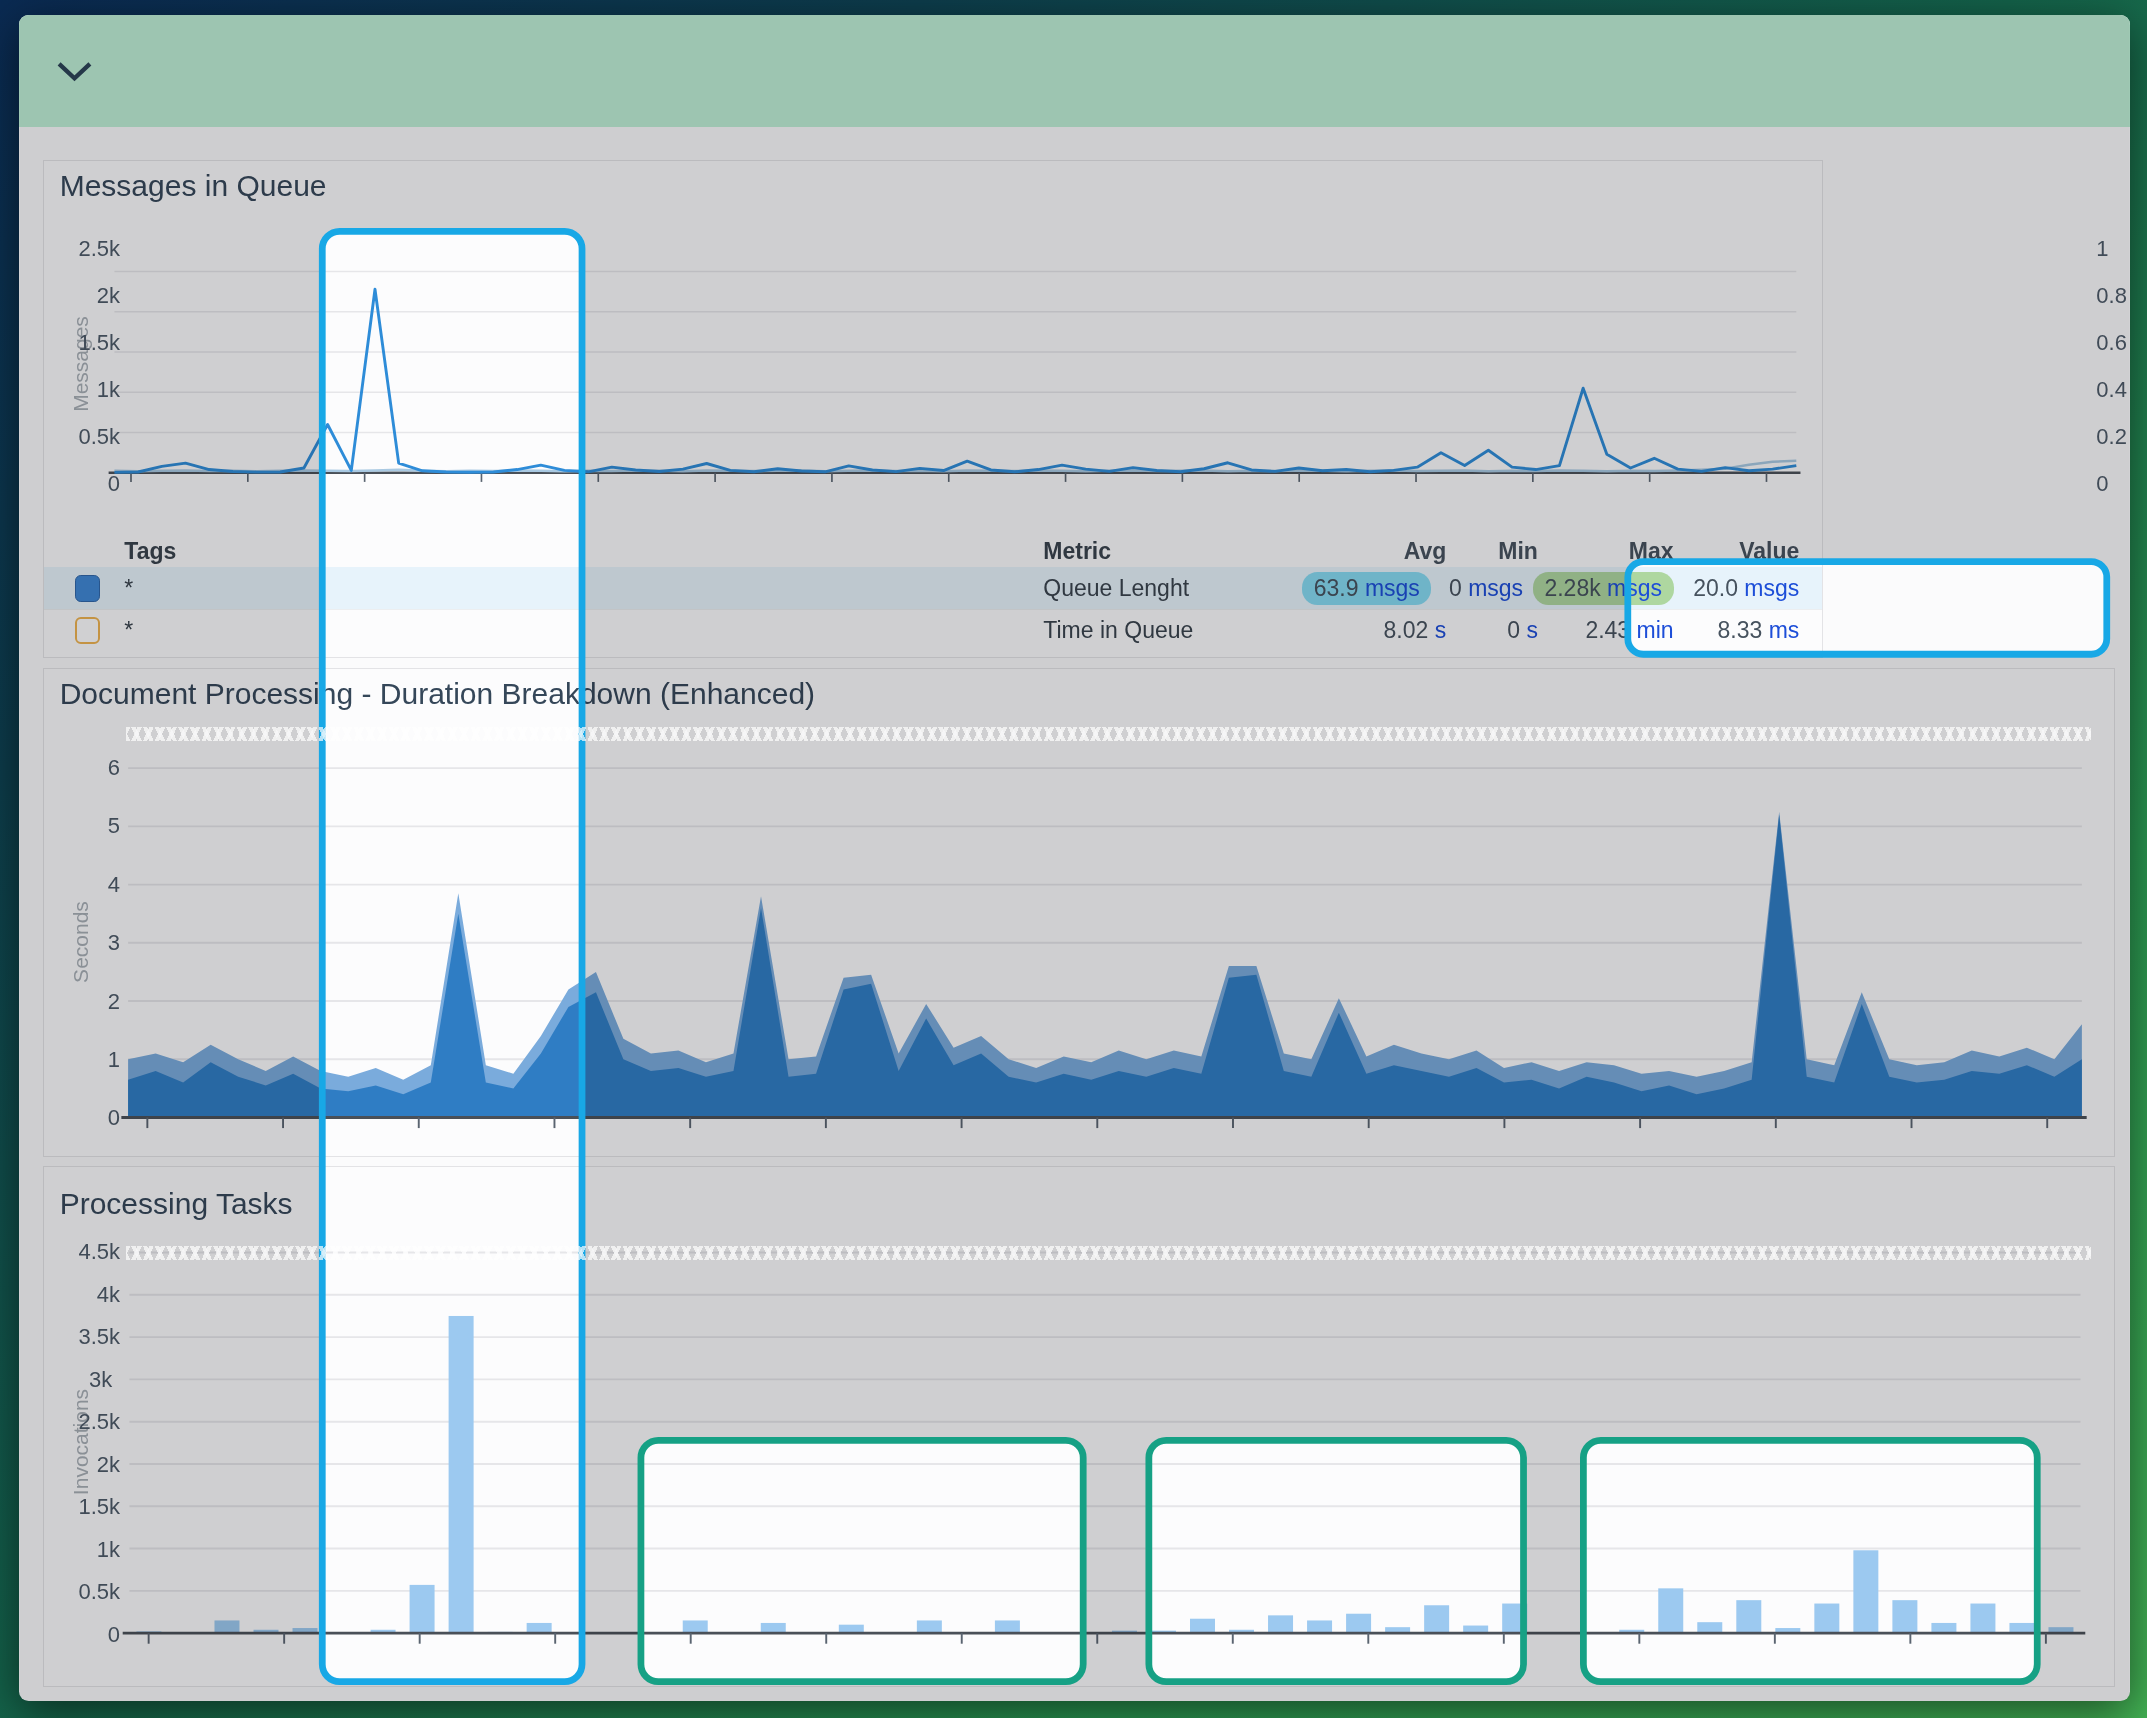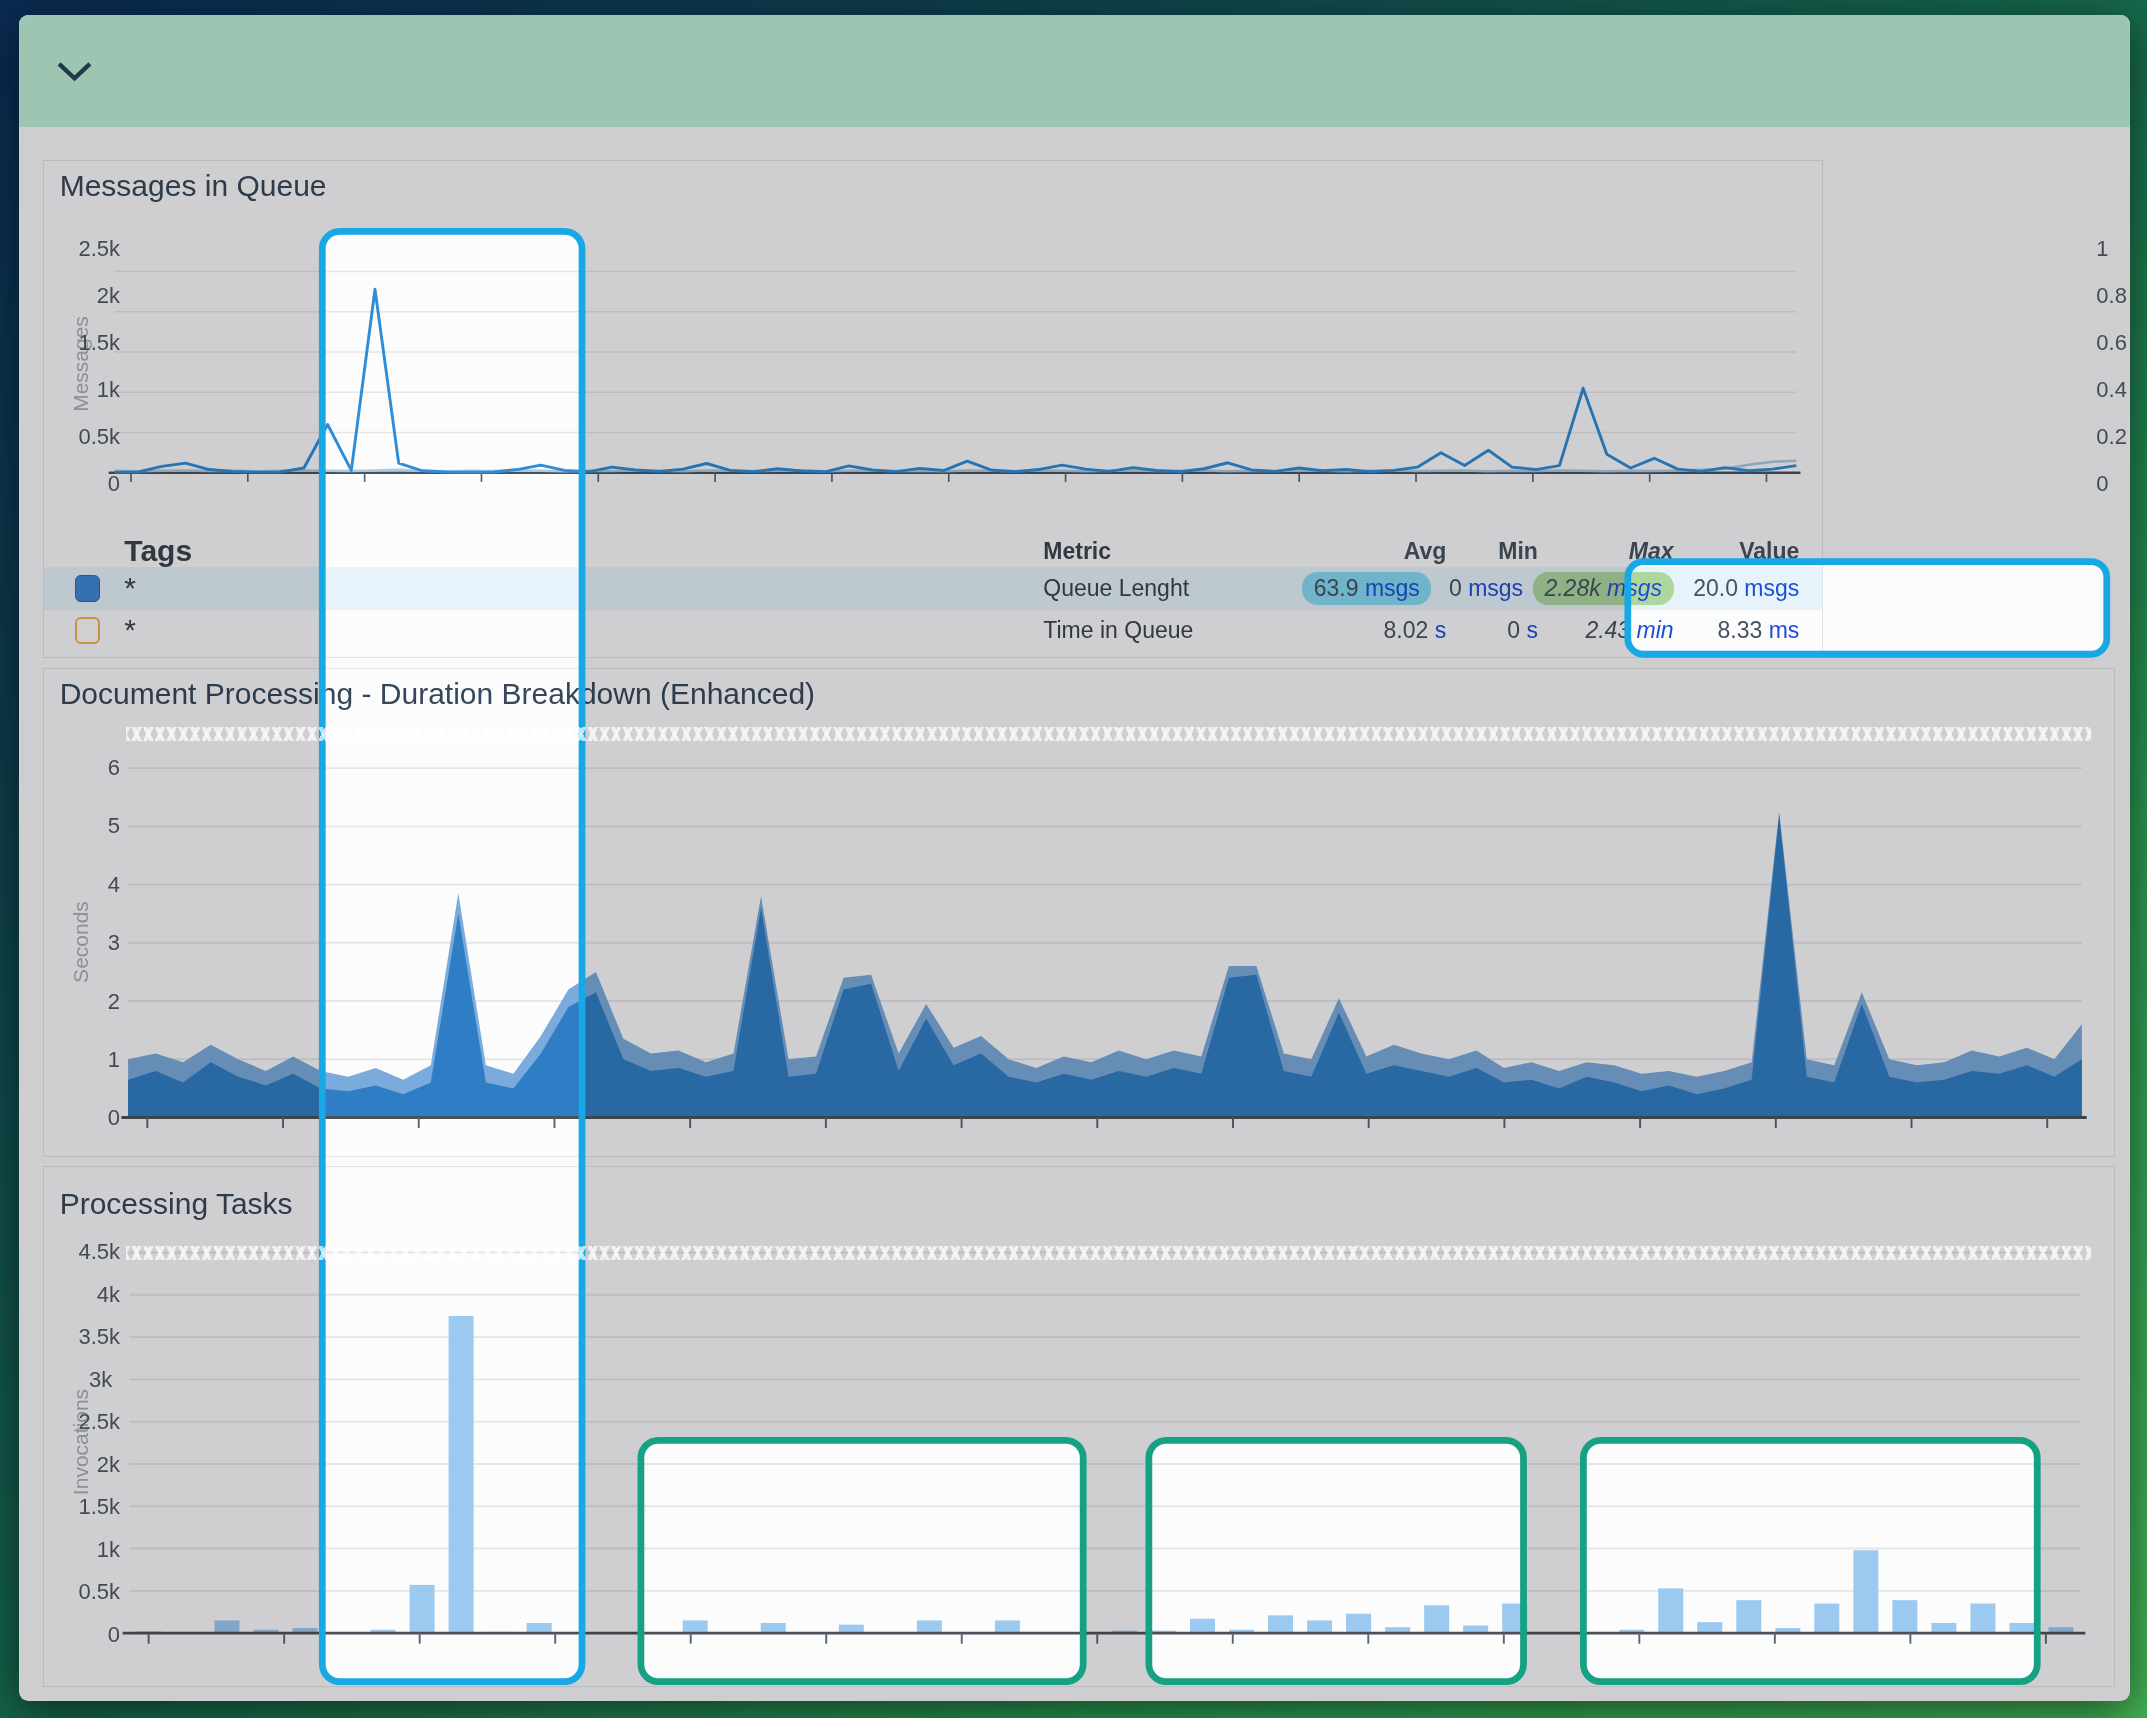--- a/index.html
+++ b/index.html
@@ -28,26 +28,26 @@
   #p3 .chevband{left:82px;right:23px;top:79px;}
   
   .trow{position:absolute;left:0;right:0;display:flex;align-items:center;box-sizing:border-box;}
   .thead{top:373px;height:34px;font-weight:700;color:#31404e;font-size:23px;}
   .r1{top:406px;height:42px;background:var(--rowsel,#e7f3fb);cursor:pointer;}
   .r2{top:448px;height:41px;border-top:1px solid #eceef0;cursor:pointer;}
   .c-cb{flex:0 0 56px;display:flex;justify-content:flex-end;}
   .cb{width:25px;height:27px;border-radius:5.8px;box-sizing:border-box;}
   .cb-blue{background:var(--cbblue,#3f87d4);border:1.9px solid #2f66a8;}
   .cb-orange{background:#fdfdfe;border:2.9px solid var(--cborange,#eeb24f);}
-  .c-tags{flex:0 0 919px;padding-left:24px;box-sizing:border-box;font-size:30px;color:#39434d;}
+  .c-tags{flex:0 0 919px;padding-left:24px;box-sizing:border-box;font-size:23px;color:#39434d;}
   .c-metric{flex:1;padding-left:24px;font-size:23px;color:#39434d;}
   .c-num{font-size:23px;text-align:right;color:#46525e;white-space:nowrap;}
   .w-avg{flex:0 0 154px;margin-left:9.7px;}
   .w-min{flex:0 0 82px;margin-left:9.7px;}
-  .w-max{flex:0 0 126px;margin-left:9.7px;font-style:italic;}
+  .w-max{flex:0 0 126px;margin-left:9.7px;}
   .w-val{flex:0 0 116px;margin-left:9.7px;margin-right:23px;}
   .unit{color:#1d4ed8;}
   .pill{display:inline-block;padding:2.9px 11.6px;border-radius:15.4px;}
   .pill-cyan{background:var(--pillcyan,#86dbf2);}
   .pill-green{background:var(--pillgreen,#aed7a0);}
   
   .ovl{position:absolute;left:0;top:0;z-index:50;pointer-events:none;}
   .dim{fill:rgba(10,12,14,0.185);}
   .hl{fill:none;stroke-width:7;}
 </style>

